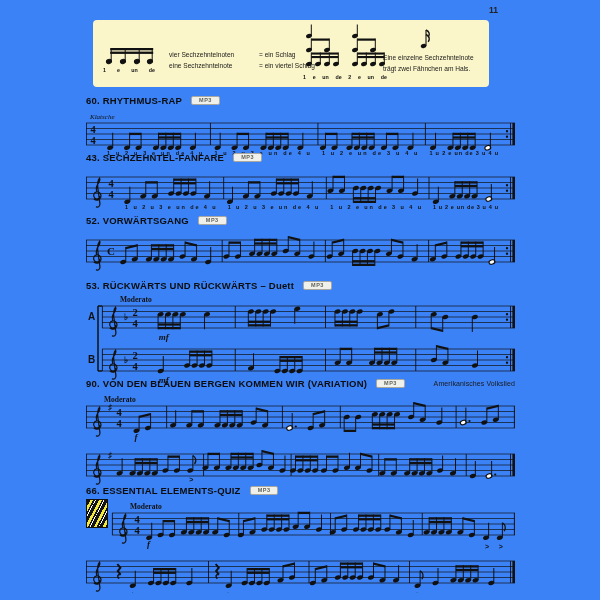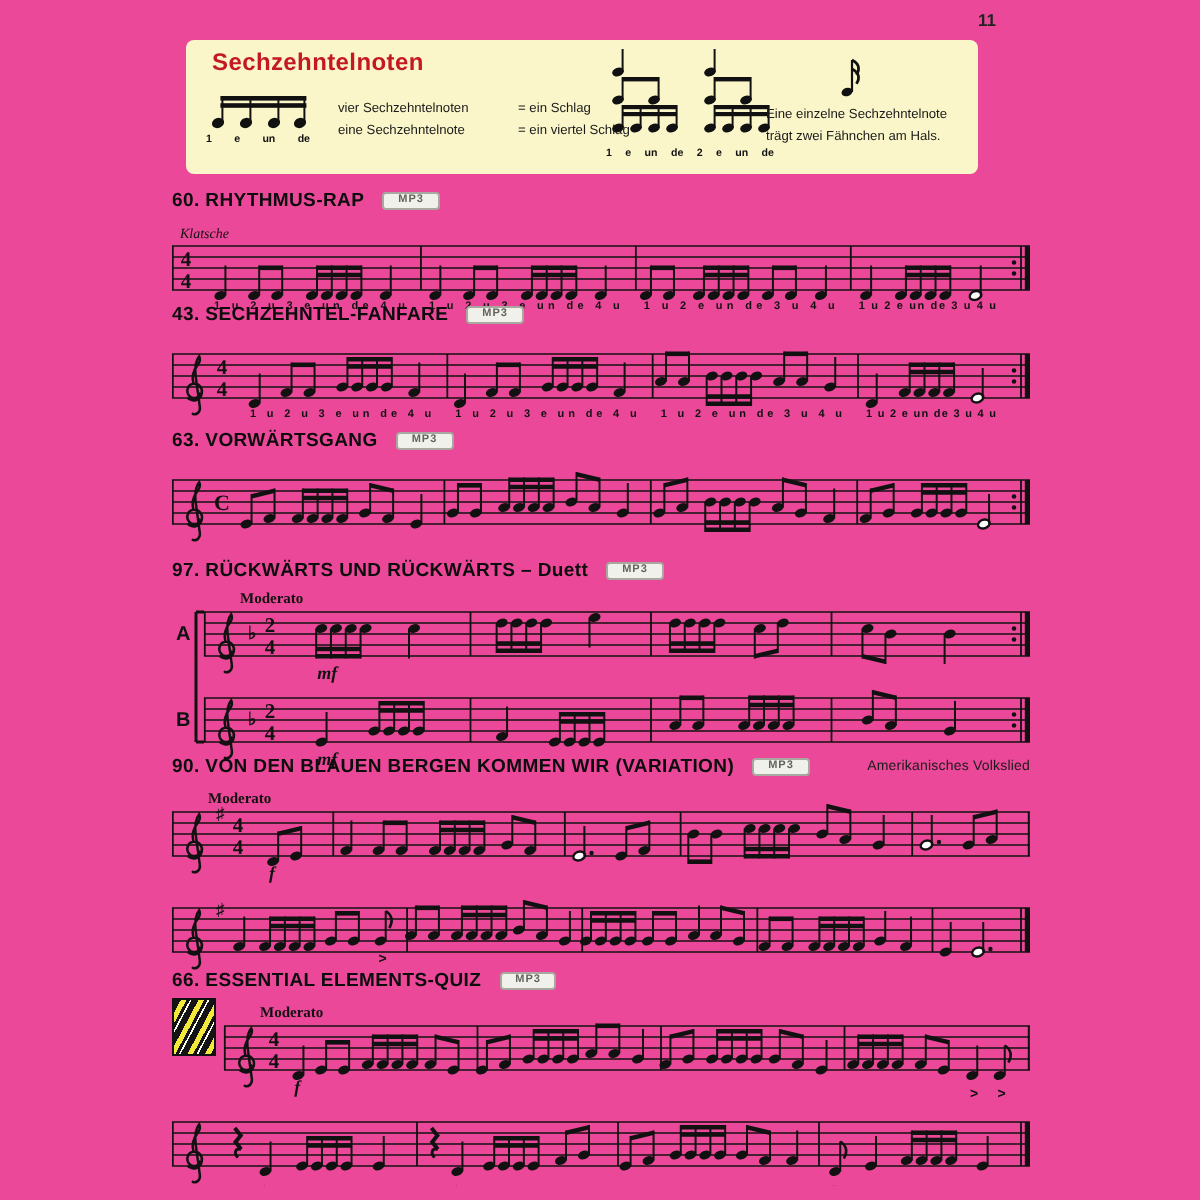--- a/index.html
+++ b/index.html
@@ -1,17 +1,17 @@
 <!DOCTYPE html>
 <html><head>
 <meta charset="utf-8">
 <style>
   html,body{margin:0;padding:0;}
   body{width:600px;height:600px;background:#fdfdfb;font-family:"Liberation Sans",sans-serif;position:relative;overflow:hidden;}
-  .page{position:absolute;inset:0;background:#ec4899;}
+  .page{position:absolute;inset:0;background:#3b82f6;}
   .page-num{position:absolute;left:489px;top:5px;font-size:8.5px;font-weight:bold;color:#222;}
   
   .info-box{position:absolute;left:93px;top:20px;width:396px;height:67px;background:#faf6c9;border-radius:4px;}
   .info-title{position:absolute;left:13px;top:4px;font-size:12px;font-weight:bold;color:#c41826;letter-spacing:.2px;}
   .ib-abs{position:absolute;}
   .ib-text{font-size:6.6px;color:#1a1a1a;line-height:11px;white-space:nowrap;}
   .rule-left{display:inline-block;width:90px;}
   .tokens{display:flex;justify-content:space-between;font-size:5.3px;font-weight:bold;color:#111;}
   
   .ex{position:absolute;left:86px;width:429px;}
@@ -24,21 +24,20 @@
   text.sans{font-family:"Liberation Sans",sans-serif;}
 </style>
 </head>
 <body>
 
 <div class="page">
 
   <div class="page-num">11</div>
 
   <div class="info-box">
-    <div class="info-title">Sechzehntelnoten</div>
 
     <svg class="ib-abs" style="left:10px;top:24px" width="56" height="22">
       <rect x="7.2" y="4" width="43" height="2.3" fill="#111"></rect>
       <rect x="7.2" y="7.6" width="43" height="2.3" fill="#111"></rect>
       <g fill="#111" stroke="#111">
         <line x1="8.2" y1="5" x2="8.2" y2="17" stroke-width="1"></line>
         <line x1="22.2" y1="5" x2="22.2" y2="17" stroke-width="1"></line>
         <line x1="36.2" y1="5" x2="36.2" y2="17" stroke-width="1"></line>
         <line x1="49.2" y1="5" x2="49.2" y2="17" stroke-width="1"></line>
         <ellipse cx="6" cy="17.5" rx="2.6" ry="2" transform="rotate(-18 6 17.5)"></ellipse>
@@ -315,21 +314,21 @@
           <ellipse cx="402.75000000000006" cy="34" rx="3" ry="2.15" transform="rotate(-18 402.75000000000006 34)" fill="#fff" stroke="#111" stroke-width="1.2"></ellipse>
           <line x1="405.3500000000001" y1="34" x2="405.3500000000001" y2="19" stroke="#111" stroke-width="1"></line>
           <text x="347.00000000000006" y="43.5" font-size="5.5" fill="#111" font-weight="bold" class="sans" textLength="65" lengthAdjust="spacing">1 u 2 e un de 3 u 4 u</text>
           <circle cx="421" cy="20.25" r="1.15" fill="#111"></circle>
           <circle cx="421" cy="25.75" r="1.15" fill="#111"></circle>
           <line x1="424.5" y1="12" x2="424.5" y2="34" stroke="#111" stroke-width="0.9"></line>
           <rect x="426.4" y="12" width="2.6" height="22" fill="#111"></rect>
         </svg>
       </div>
       <div class="ex" style="top: 215px;">
-        <div class="ex-head"><span>63. </span><span>VORWÄRTSGANG</span><span class="mp3">MP3</span></div>
+        <div class="ex-head"><span>52. </span><span>VORWÄRTSGANG</span><span class="mp3">MP3</span></div>
         <svg width="429" height="44">
           <line x1="0" y1="12" x2="429" y2="12" stroke="#111" stroke-width="0.7"></line>
           <line x1="0" y1="17.5" x2="429" y2="17.5" stroke="#111" stroke-width="0.7"></line>
           <line x1="0" y1="23" x2="429" y2="23" stroke="#111" stroke-width="0.7"></line>
           <line x1="0" y1="28.5" x2="429" y2="28.5" stroke="#111" stroke-width="0.7"></line>
           <line x1="0" y1="34" x2="429" y2="34" stroke="#111" stroke-width="0.7"></line>
           <line x1="0.4" y1="12" x2="0.4" y2="34" stroke="#111" stroke-width="0.9"></line>
           <path d="M4.6,3.2 C4.6,5.6 1.4,6.4 -0.4,4.4 C-2.4,2.2 -1,-1.4 1.8,-1.6 C4.8,-1.8 6.6,0.8 5.8,3.6 C5,6.6 1.6,7.6 -0.8,5.8 M1.8,-1.6 C0.6,-5.2 1.8,-8.4 3.8,-11 C5,-12.6 5.3,-14 4.6,-15.4 C3.1,-13.6 2.4,-9.6 2.8,-5.6 L4.9,9.8 C5.3,12.4 3.4,14.2 1.4,13.4" transform="translate(9,28.5)" fill="none" stroke="#111" stroke-width="1.25" stroke-linecap="round"></path>
           <text x="25" y="27" font-size="11" fill="#111" font-weight="bold" text-anchor="middle">C</text>
           <ellipse cx="37.176" cy="34" rx="3" ry="2.15" transform="rotate(-18 37.176 34)" fill="#111"></ellipse>
@@ -418,21 +417,21 @@
           <polygon points="374.94,17.1 397.14,17.1 397.14,19.400000000000002 374.94,19.400000000000002" fill="#111"></polygon>
           <ellipse cx="405.94" cy="34" rx="3" ry="2.15" transform="rotate(-18 405.94 34)" fill="#fff" stroke="#111" stroke-width="1.2"></ellipse>
           <line x1="408.54" y1="34" x2="408.54" y2="19" stroke="#111" stroke-width="1"></line>
           <circle cx="421" cy="20.25" r="1.15" fill="#111"></circle>
           <circle cx="421" cy="25.75" r="1.15" fill="#111"></circle>
           <line x1="424.5" y1="12" x2="424.5" y2="34" stroke="#111" stroke-width="0.9"></line>
           <rect x="426.4" y="12" width="2.6" height="22" fill="#111"></rect>
         </svg>
       </div>
       <div class="ex" style="top: 280px;">
-        <div class="ex-head"><span>97. </span><span>RÜCKWÄRTS UND RÜCKWÄRTS – Duett</span><span class="mp3">MP3</span></div>
+        <div class="ex-head"><span>53. </span><span>RÜCKWÄRTS UND RÜCKWÄRTS – Duett</span><span class="mp3">MP3</span></div>
         <svg width="429" height="96">
           <line x1="16" y1="13" x2="429" y2="13" stroke="#111" stroke-width="0.7"></line>
           <line x1="16" y1="18.5" x2="429" y2="18.5" stroke="#111" stroke-width="0.7"></line>
           <line x1="16" y1="24" x2="429" y2="24" stroke="#111" stroke-width="0.7"></line>
           <line x1="16" y1="29.5" x2="429" y2="29.5" stroke="#111" stroke-width="0.7"></line>
           <line x1="16" y1="35" x2="429" y2="35" stroke="#111" stroke-width="0.7"></line>
           <line x1="16.4" y1="13" x2="16.4" y2="35" stroke="#111" stroke-width="0.9"></line>
           <path d="M4.6,3.2 C4.6,5.6 1.4,6.4 -0.4,4.4 C-2.4,2.2 -1,-1.4 1.8,-1.6 C4.8,-1.8 6.6,0.8 5.8,3.6 C5,6.6 1.6,7.6 -0.8,5.8 M1.8,-1.6 C0.6,-5.2 1.8,-8.4 3.8,-11 C5,-12.6 5.3,-14 4.6,-15.4 C3.1,-13.6 2.4,-9.6 2.8,-5.6 L4.9,9.8 C5.3,12.4 3.4,14.2 1.4,13.4" transform="translate(25,29.5)" fill="none" stroke="#111" stroke-width="1.25" stroke-linecap="round"></path>
           <text x="38" y="26.5" font-size="9" fill="#111" font-weight="bold" class="sans">♭</text>
           <text x="49" y="22.8" font-size="10.5" fill="#111" font-weight="bold" text-anchor="middle">2</text>

